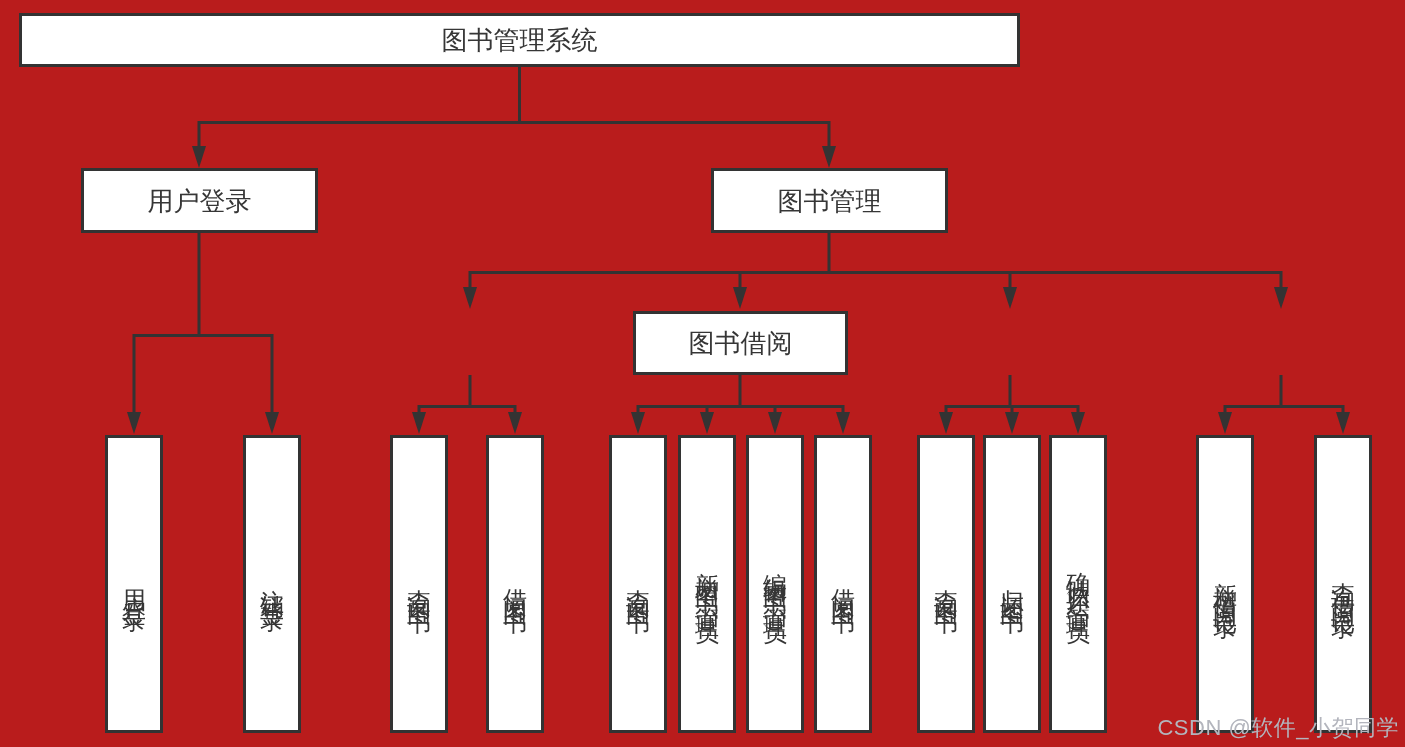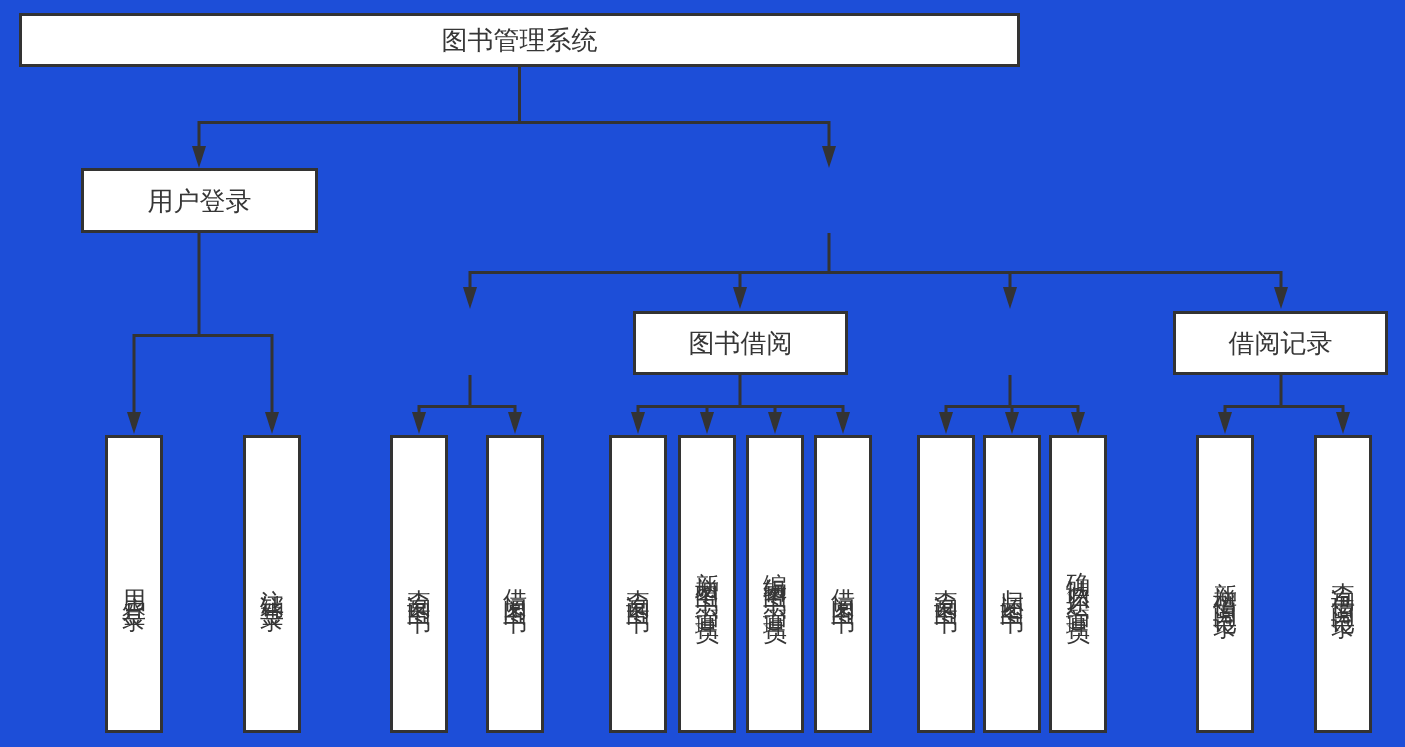--- a/index.html
+++ b/index.html
@@ -5,21 +5,21 @@
   html, body {
     margin: 0;
     padding: 0;
     background: #ffffff;
     font-family: "Liberation Sans", sans-serif;
   }
   .canvas {
     position: relative;
     width: 1405px;
     height: 747px;
-    background: #1d4ed8;
+    background: #b91c1c;
     overflow: hidden;
   }
   .connectors {
     position: absolute;
     left: 0;
     top: 0;
     pointer-events: none;
   }
   .node {
     position: absolute;
@@ -84,36 +84,37 @@
       <polygon points="1005,412 1019,412 1012,434"></polygon>
       <polygon points="1071,412 1085,412 1078,434"></polygon>
       <polygon points="1218,412 1232,412 1225,434"></polygon>
       <polygon points="1336,412 1350,412 1343,434"></polygon>
     </g>
   </svg>
 
   <div class="node" style="left:19px; top:13px; width:1001px; height:54px;">图书管理系统</div>
 
   <div class="node" style="left:81px; top:168px; width:237px; height:65px;">用户登录</div>
+  <div class="node" style="left:711px; top:168px; width:237px; height:65px;">图书管理</div>
 
   <div class="node" style="left:633px; top:311px; width:215px; height:64px;">图书借阅</div>
-  <div class="node" style="left:1173px; top:311px; width:215px; height:64px;">借阅记录</div>
 
   <div class="node v" style="left:105px; top:435px; width:58px; height:298px;">用户登录</div>
   <div class="node v" style="left:243px; top:435px; width:58px; height:298px;">注销登录</div>
 
   <div class="node v" style="left:390px; top:435px; width:58px; height:298px;">查询图书</div>
   <div class="node v" style="left:486px; top:435px; width:58px; height:298px;">借阅图书</div>
 
   <div class="node v" style="left:609px; top:435px; width:58px; height:298px;">查询图书</div>
   <div class="node v" style="left:678px; top:435px; width:58px; height:298px;">新增图书（管理员）</div>
   <div class="node v" style="left:746px; top:435px; width:58px; height:298px;">编辑图书（管理员）</div>
   <div class="node v" style="left:814px; top:435px; width:58px; height:298px;">借阅图书</div>
 
   <div class="node v" style="left:917px; top:435px; width:58px; height:298px;">查询图书</div>
   <div class="node v" style="left:983px; top:435px; width:58px; height:298px;">归还图书</div>
   <div class="node v" style="left:1049px; top:435px; width:58px; height:298px;">确认归还（管理员）</div>
 
   <div class="node v" style="left:1196px; top:435px; width:58px; height:298px;">新增借阅记录</div>
   <div class="node v" style="left:1314px; top:435px; width:58px; height:298px;">查询借阅记录</div>
 
+  <div class="watermark">CSDN @软件_小贺同学</div>
 
 </div>
 
 </body></html>

